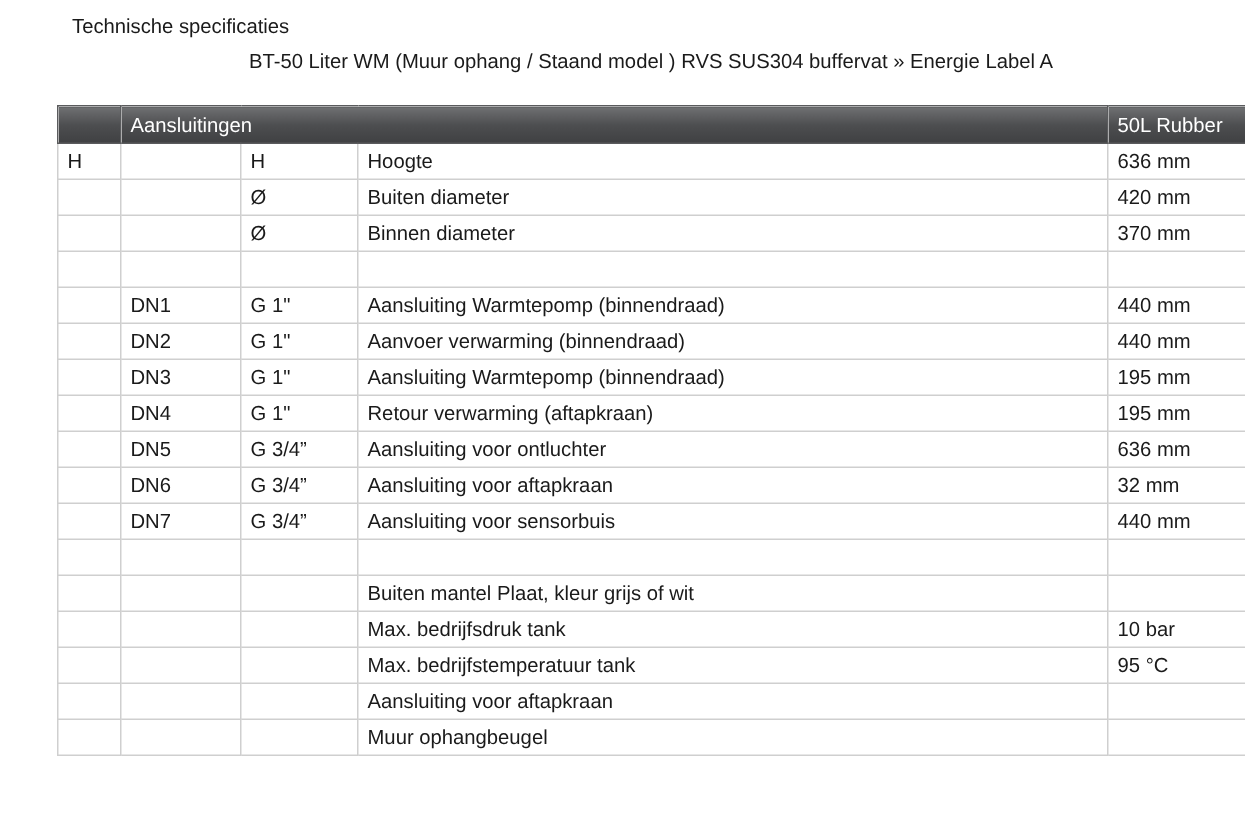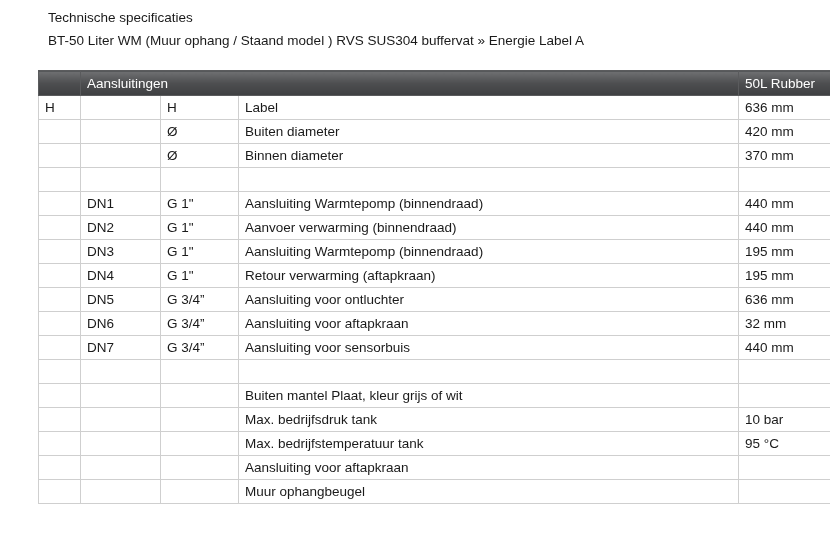--- a/index.html
+++ b/index.html
@@ -27,20 +27,21 @@
   .header .title {
     font-size: 13.5px;
     color: #1a1a1a;
     line-height: 20px;
   }
   .header .subtitle {
     font-size: 13.5px;
     color: #1a1a1a;
     line-height: 20px;
     margin-top: 3px;
+    text-align: center;
   }
   table.spec {
     width: 830px;
     border-collapse: collapse;
     table-layout: fixed;
     font-size: 13.5px;
     margin-top: 13px;
   }
   table.spec td, table.spec th {
     border: 1px solid #cfcfcf;
@@ -108,21 +109,21 @@
         <th></th>
         <th colspan="3">Aansluitingen</th>
         <th class="valhead">50L Rubber</th>
       </tr>
     </thead>
     <tbody>
         <tr>
           <td class="c0">H</td>
           <td class="dn"></td>
           <td class="sym">H</td>
-          <td class="desc">Label</td>
+          <td class="desc">Hoogte</td>
           <td class="val">636 mm</td>
         </tr>
         <tr>
           <td class="c0"></td>
           <td class="dn"></td>
           <td class="sym">Ø</td>
           <td class="desc">Buiten diameter</td>
           <td class="val">420 mm</td>
         </tr>
         <tr>

